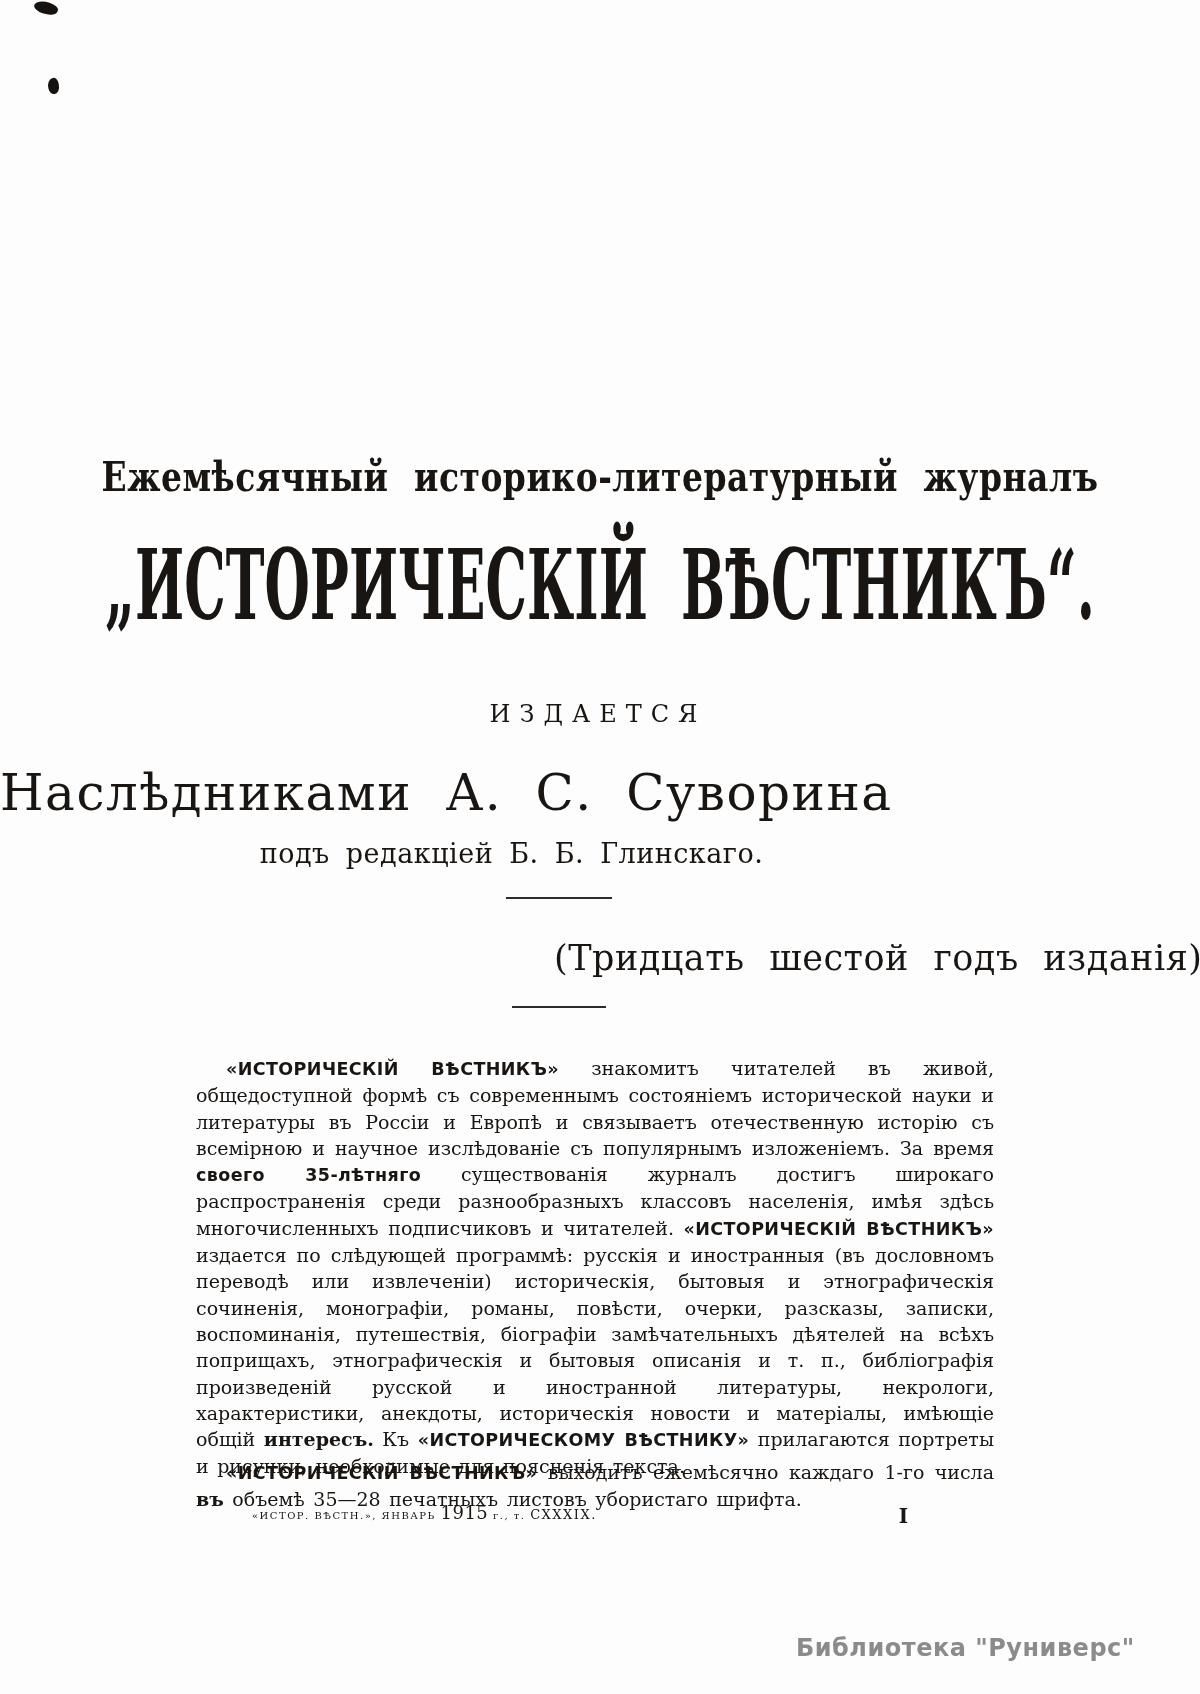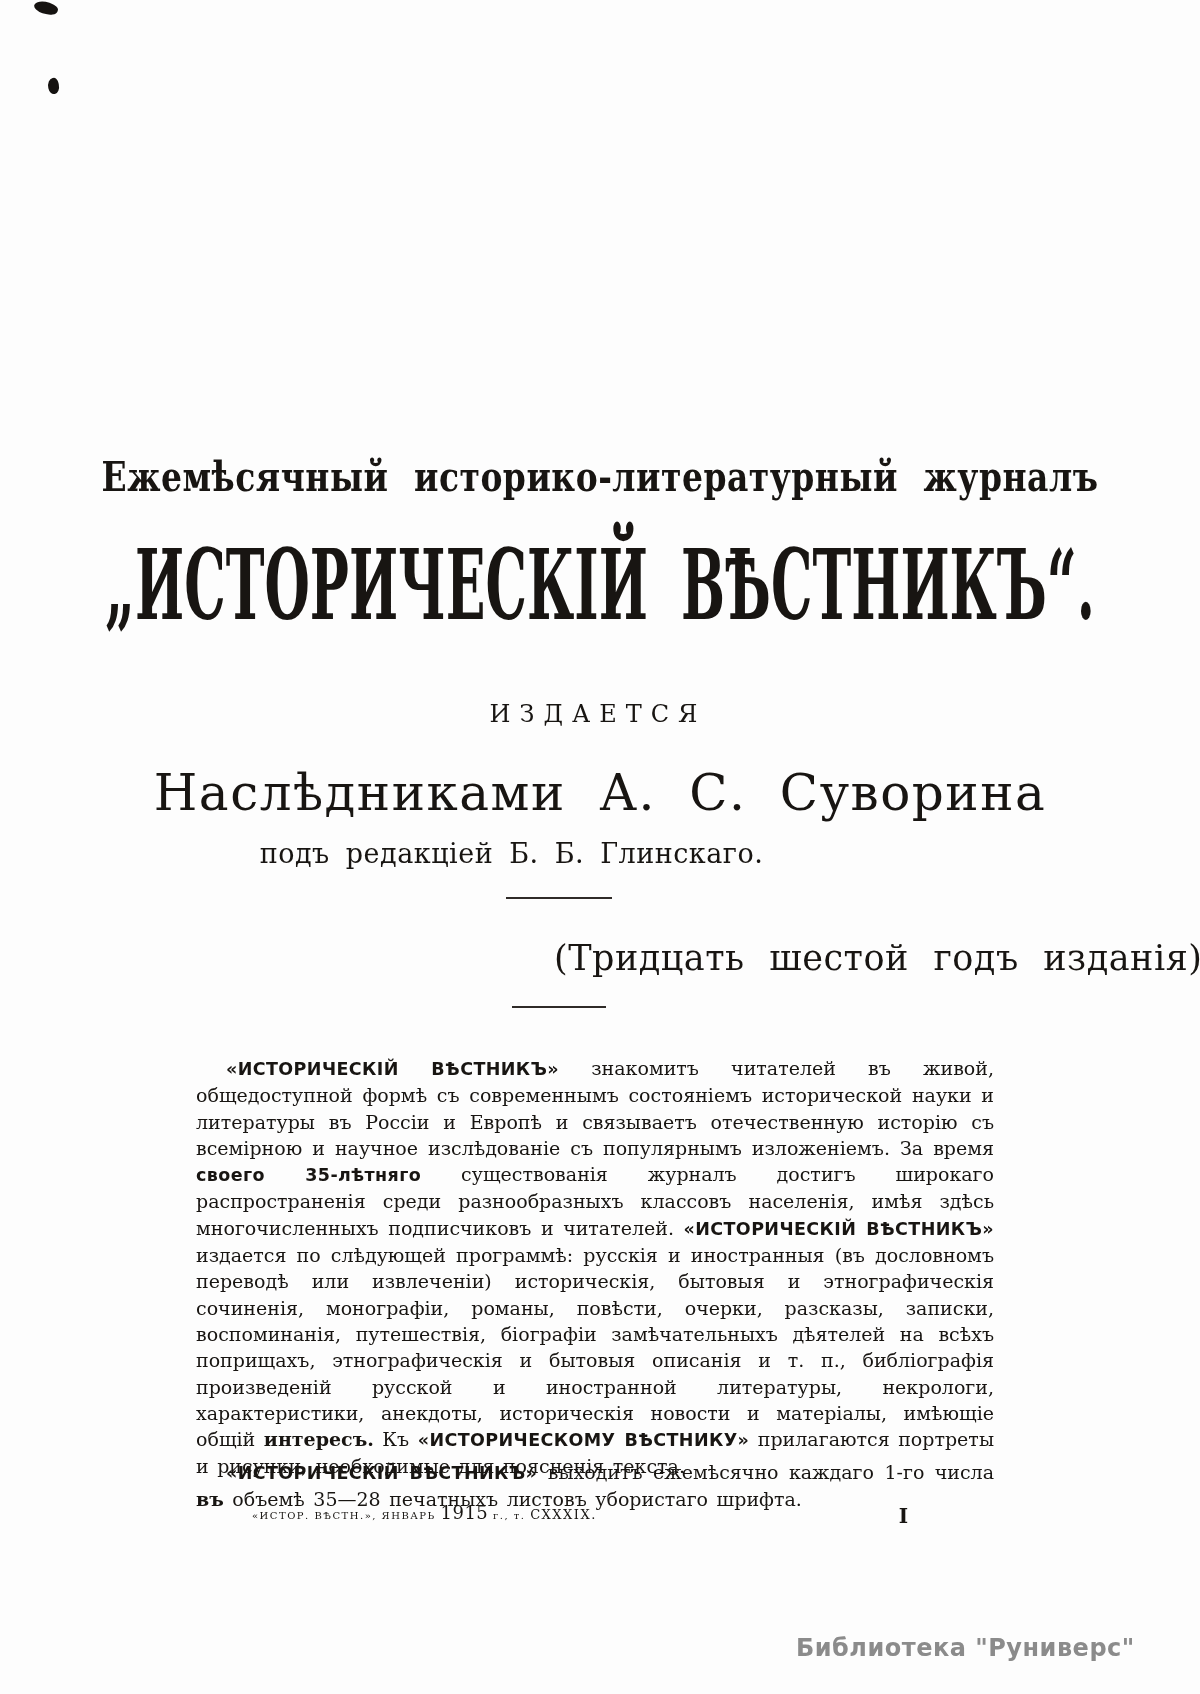--- a/index.html
+++ b/index.html
@@ -31,21 +31,21 @@
     white-space: nowrap;
   }
   .published-label {
     position: absolute; top: 700px; left: 0; width: 1196px;
     text-align: center;
     font-size: 24px; letter-spacing: 9px;
     white-space: nowrap;
   }
   .publisher-line {
     position: absolute; top: 764px; left: 0; width: 1200px;
-    text-align: center;
+    text-align: left;
     font-size: 50px; font-weight: normal;
     letter-spacing: 1.5px; word-spacing: 16px;
     white-space: nowrap;
   }
   .editor-line {
     position: absolute; top: 838px; left: 0; width: 1023px;
     text-align: center;
     font-size: 27px; letter-spacing: 0.5px; word-spacing: 7px;
     white-space: nowrap;
   }

